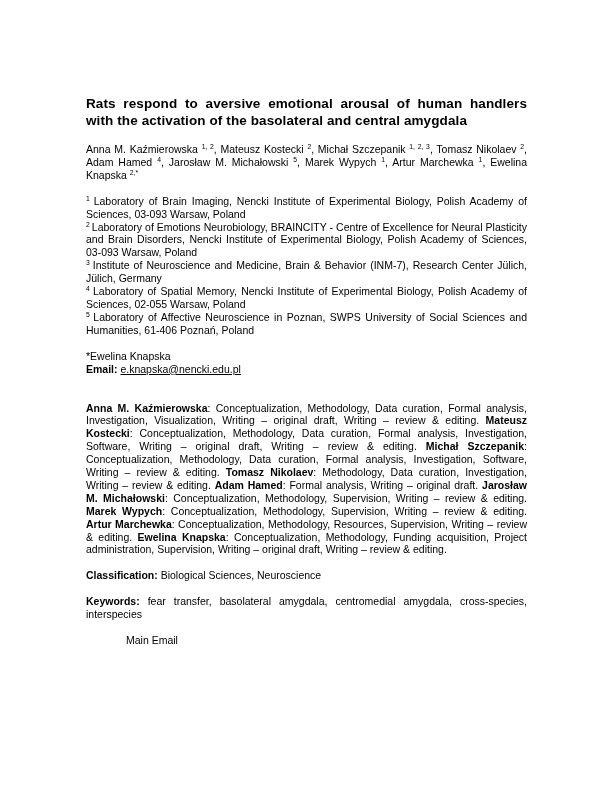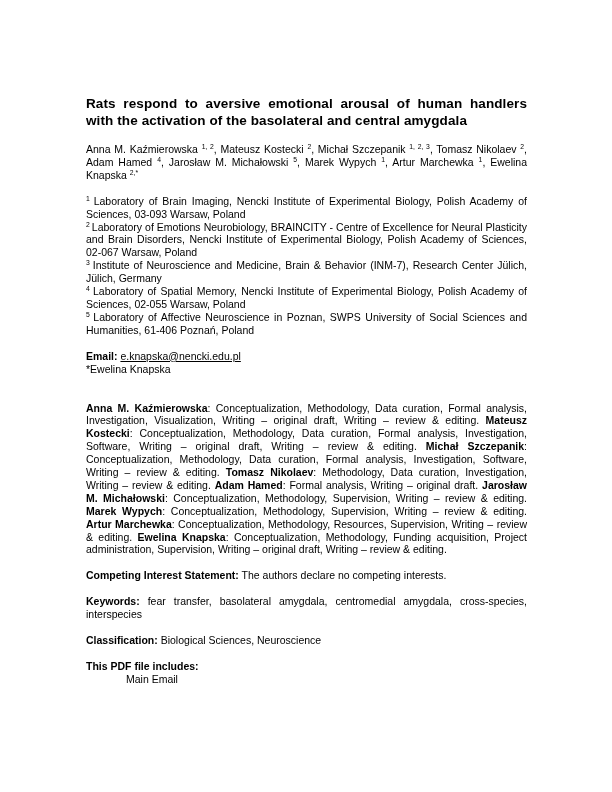--- a/index.html
+++ b/index.html
@@ -67,38 +67,36 @@
 
 <div class="page">
   <div class="content">
 
     <h1 class="title">Rats respond to aversive emotional arousal of human handlers with the activation of the basolateral and central amygdala</h1>
 
     <p><span>Anna M. Kaźmierowska </span><sup>1, 2</sup><span>, Mateusz Kostecki </span><sup>2</sup><span>, Michał Szczepanik </span><sup>1, 2, 3</sup><span>, Tomasz Nikolaev </span><sup>2</sup><span>, Adam Hamed </span><sup>4</sup><span>, Jarosław M. Michałowski </span><sup>5</sup><span>, Marek Wypych </span><sup>1</sup><span>, Artur Marchewka </span><sup>1</sup><span>, Ewelina Knapska </span><sup>2,*</sup></p>
 
     <div class="block-gap">
       <p class="tight"><sup>1 </sup><span>Laboratory of Brain Imaging, Nencki Institute of Experimental Biology, Polish Academy of Sciences, 03-093 Warsaw, Poland</span></p>
-      <p class="tight"><sup>2 </sup><span>Laboratory of Emotions Neurobiology, BRAINCITY - Centre of Excellence for Neural Plasticity and Brain Disorders, Nencki Institute of Experimental Biology, Polish Academy of Sciences, 02-067 Warsaw, Poland</span></p>
+      <p class="tight"><sup>2 </sup><span>Laboratory of Emotions Neurobiology, BRAINCITY - Centre of Excellence for Neural Plasticity and Brain Disorders, Nencki Institute of Experimental Biology, Polish Academy of Sciences, 03-093 Warsaw, Poland</span></p>
       <p class="tight"><sup>3 </sup><span>Institute of Neuroscience and Medicine, Brain &amp; Behavior (INM-7), Research Center Jülich, Jülich, Germany</span></p>
       <p class="tight"><sup>4 </sup><span>Laboratory of Spatial Memory, Nencki Institute of Experimental Biology, Polish Academy of Sciences, 02-055 Warsaw, Poland</span></p>
       <p class="tight"><sup>5 </sup><span>Laboratory of Affective Neuroscience in Poznan, SWPS University of Social Sciences and Humanities, 61-406 Poznań, Poland</span></p>
     </div>
 
     <div class="block-gap-2">
+      <p class="tight">*Ewelina Knapska</p>
       <p class="tight"><span class="b">Email: </span><a href="#" class="email">e.knapska@nencki.edu.pl</a></p>
-      <p class="tight">*Ewelina Knapska</p>
     </div>
 
     <p><span class="b">Anna M. Kaźmierowska</span><span>: Conceptualization, Methodology, Data curation, Formal analysis, Investigation, Visualization, Writing – original draft, Writing – review &amp; editing. </span><span class="b">Mateusz Kostecki</span><span>: Conceptualization, Methodology, Data curation, Formal analysis, Investigation, Software, Writing – original draft, Writing – review &amp; editing. </span><span class="b">Michał Szczepanik</span><span>: Conceptualization, Methodology, Data curation, Formal analysis, Investigation, Software, Writing – review &amp; editing. </span><span class="b">Tomasz Nikolaev</span><span>: Methodology, Data curation, Investigation, Writing – review &amp; editing. </span><span class="b">Adam Hamed</span><span>: Formal analysis, Writing – original draft. </span><span class="b">Jarosław M. Michałowski</span><span>: Conceptualization, Methodology, Supervision, Writing – review &amp; editing. </span><span class="b">Marek Wypych</span><span>: Conceptualization, Methodology, Supervision, Writing – review &amp; editing. </span><span class="b">Artur Marchewka</span><span>: Conceptualization, Methodology, Resources, Supervision, Writing – review &amp; editing. </span><span class="b">Ewelina Knapska</span><span>: Conceptualization, Methodology, Funding acquisition, Project administration, Supervision, Writing – original draft, Writing – review &amp; editing.</span></p>
 
-    <p><span class="b">Competing Interest Statement:</span><span> The authors declare no competing interests.</span></p>
+
+    <p><span class="b">Classification:</span><span> Biological Sciences, Neuroscience</span></p>
 
     <p><span class="b">Keywords:</span><span> fear transfer, basolateral amygdala, centromedial amygdala, cross-species, interspecies</span></p>
 
-    <p><span class="b">Classification:</span><span> Biological Sciences, Neuroscience</span></p>
-
-    <p class="b tight">This PDF file includes:</p>
     <p class="pdf-item tight">Main Email</p>
 
   </div>
 
   <div class="page-number">1</div>
 </div>
 
 </body></html>

